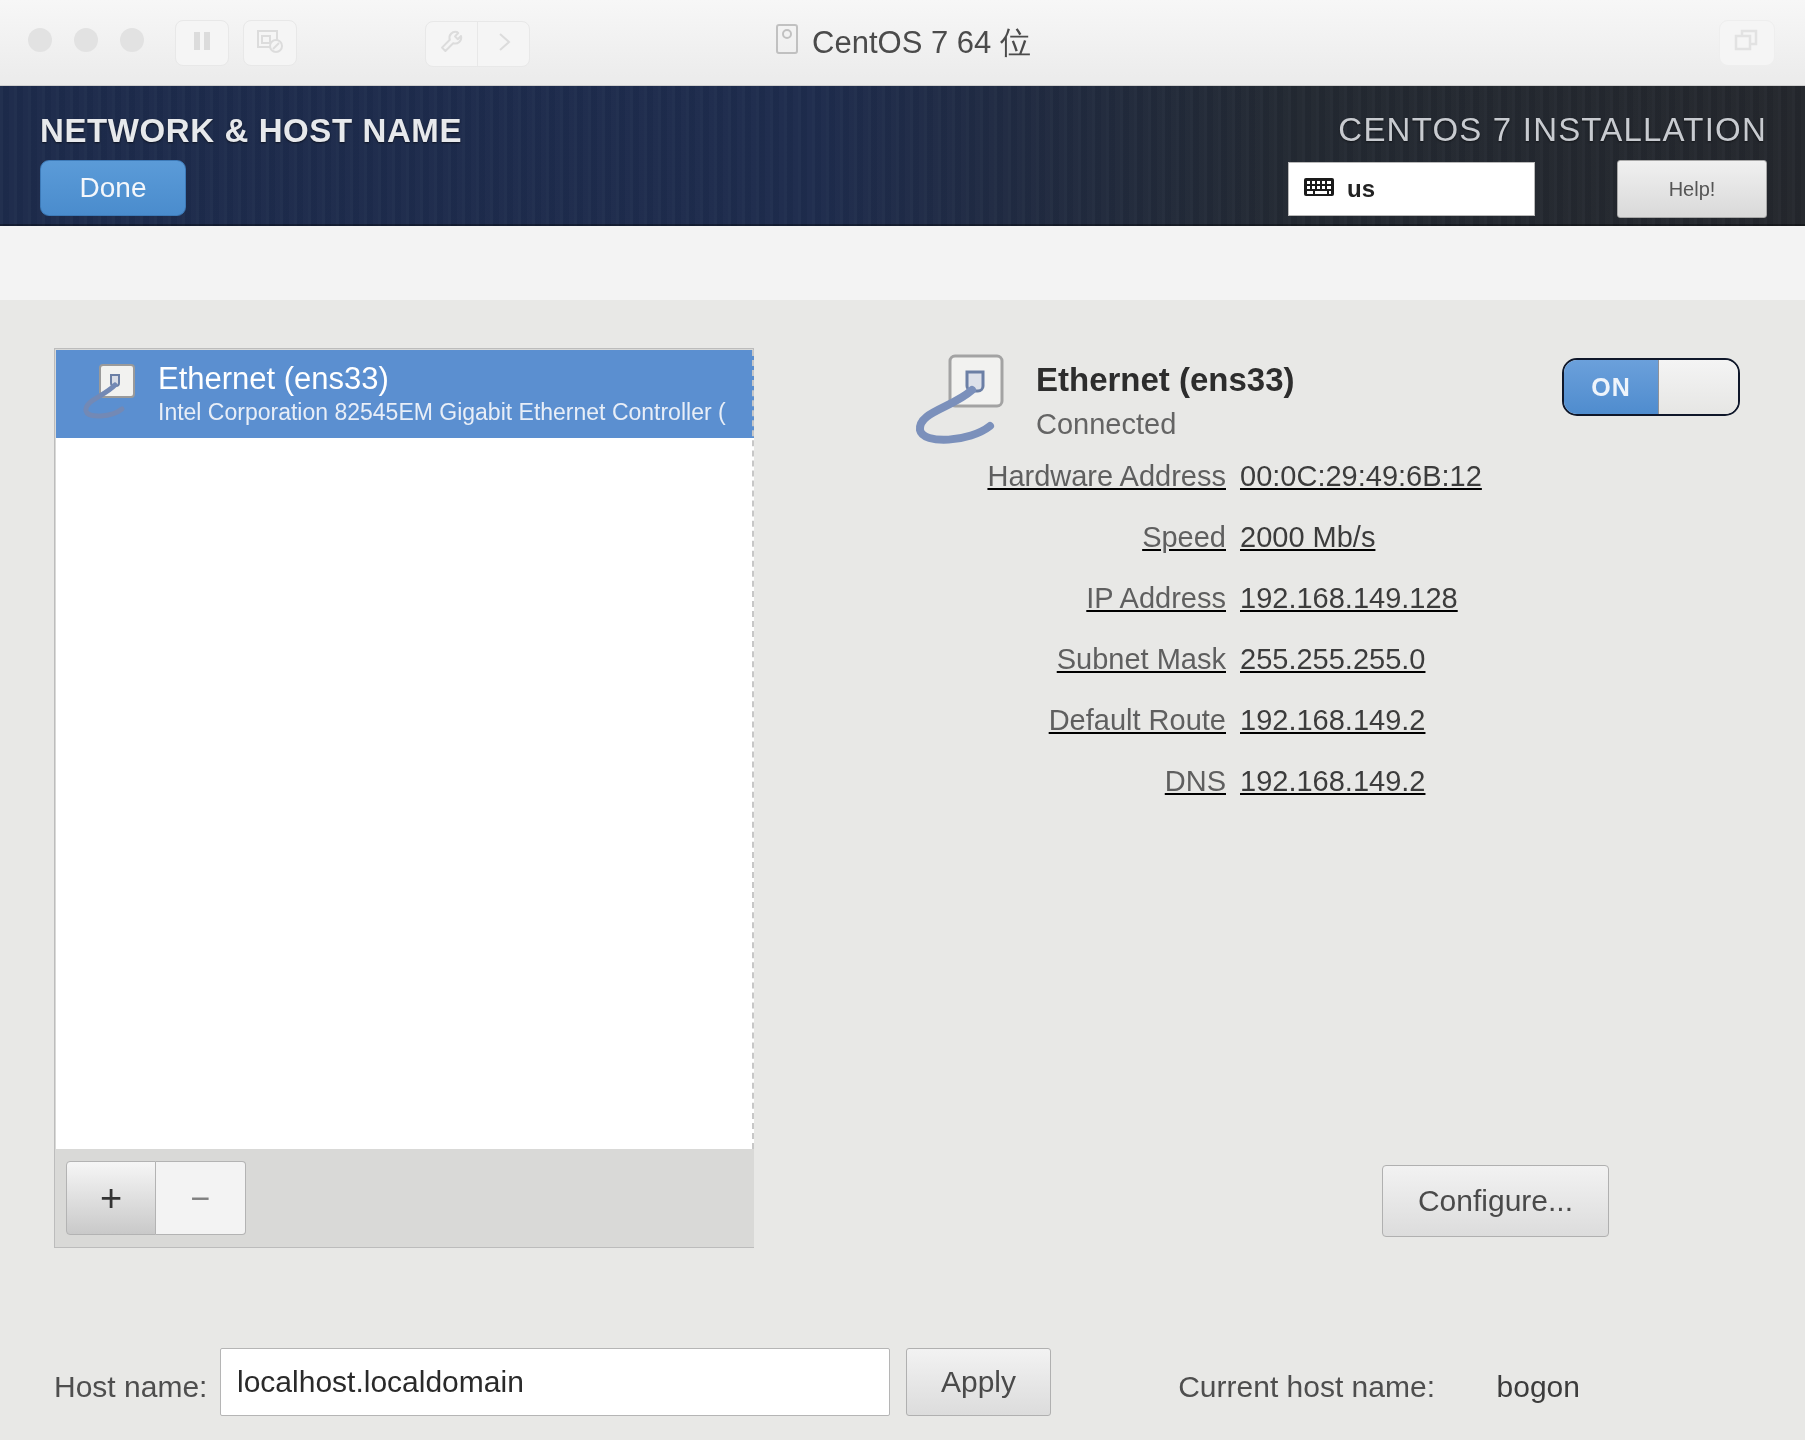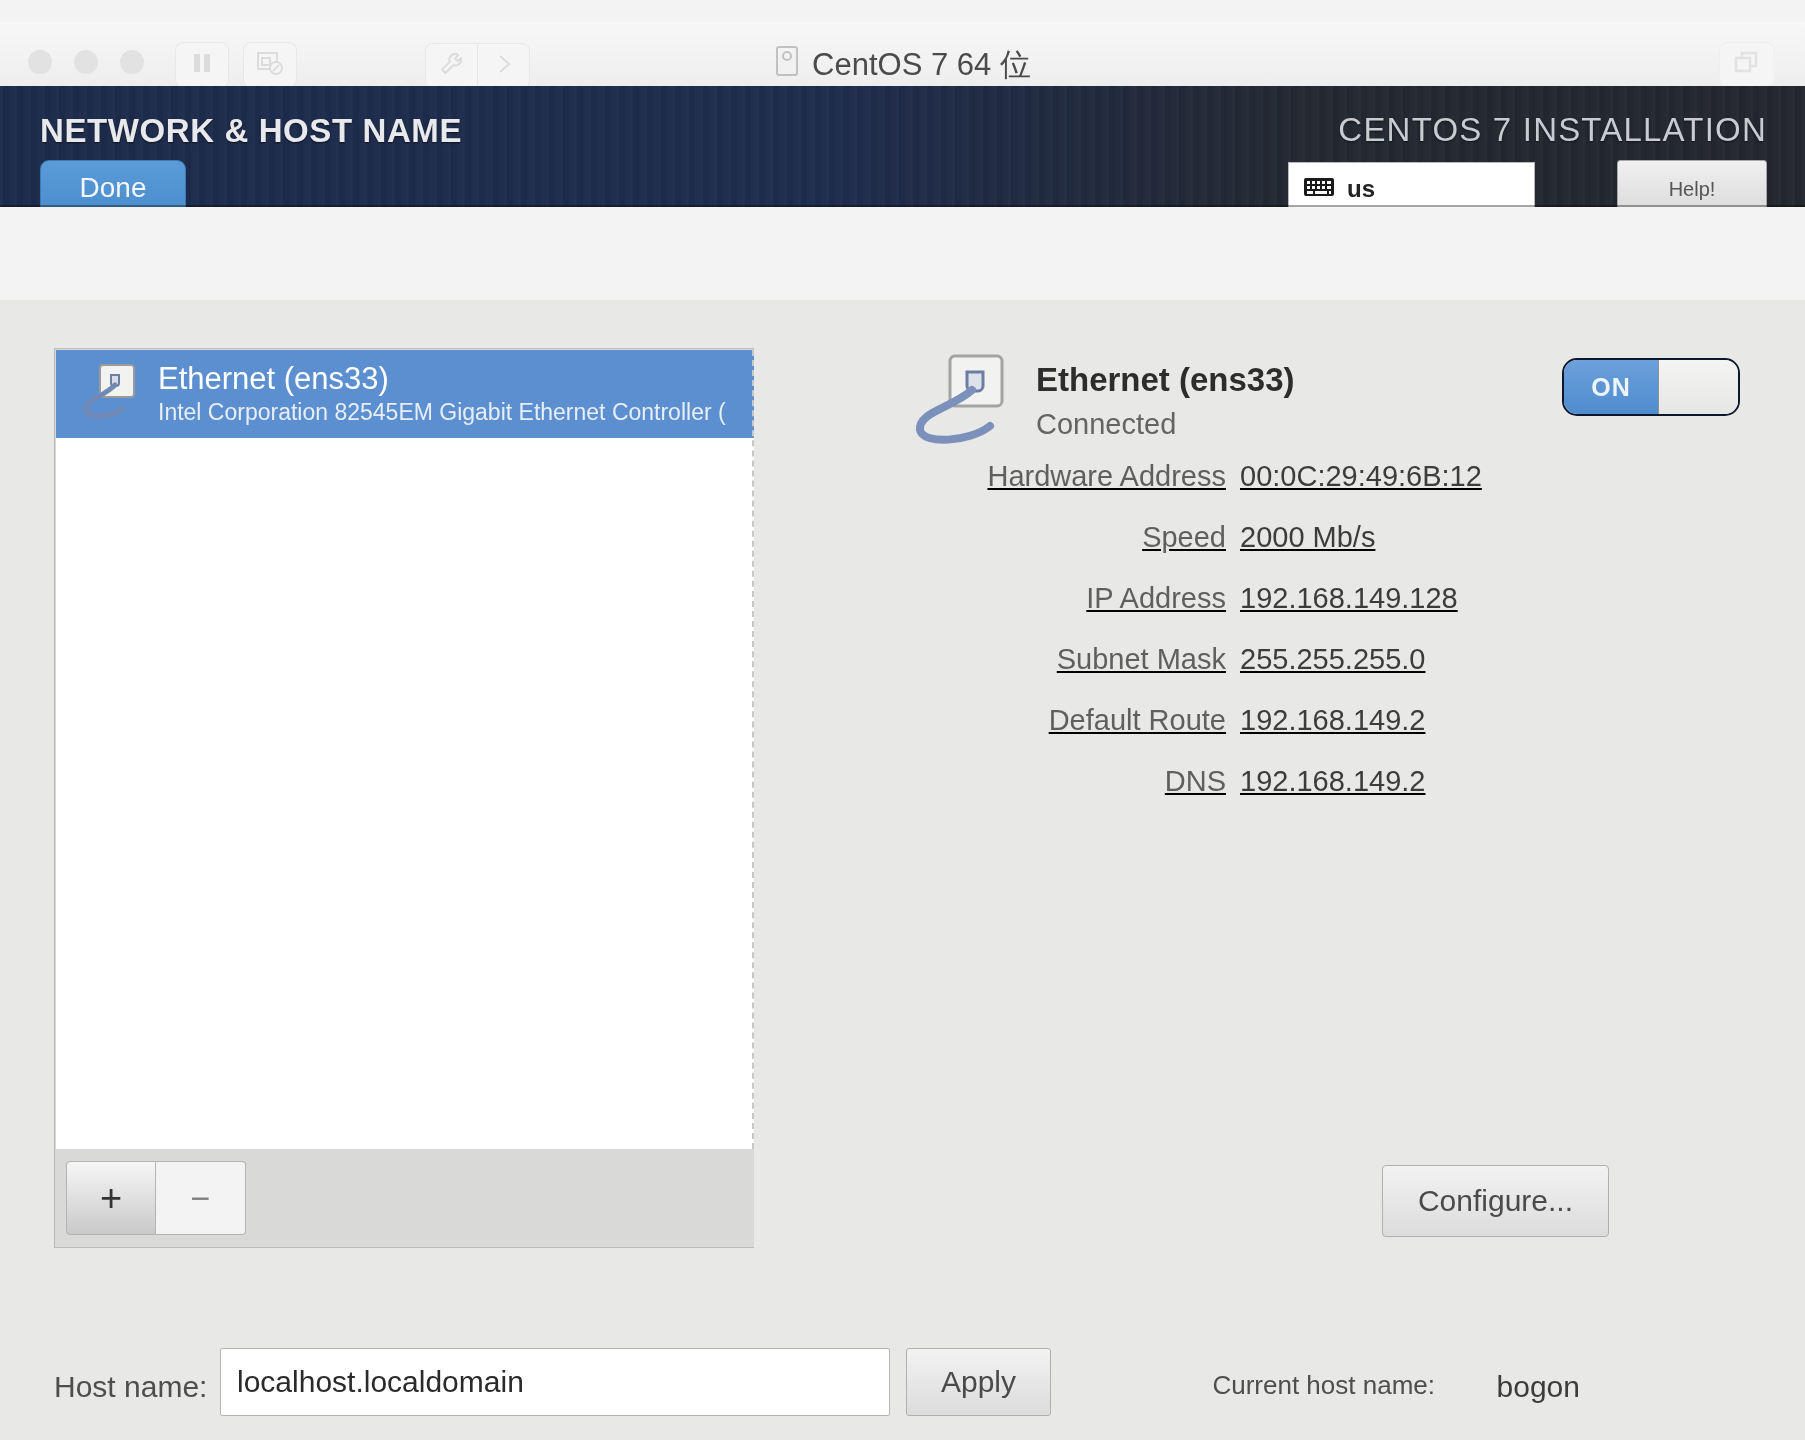--- a/index.html
+++ b/index.html
@@ -24,21 +24,20 @@
     background: #f3f3f3;
   }
   #titlebar {
     position: absolute;
     left: 0; top: 0;
     width: 1805px;
     height: 86px;
     background: linear-gradient(to bottom, #f7f7f7 0%, #ebebeb 100%);
     border-bottom: 1px solid #cfcfcf;
     box-sizing: border-box;
-    margin-top: 22px;
   }
   .traffic-lights {
     position: absolute;
     left: 28px; top: 28px;
     display: flex;
     gap: 22px;
   }
   .tl-dot {
     width: 24px; height: 24px;
     border-radius: 50%;
@@ -101,21 +100,21 @@
     align-items: center;
     justify-content: center;
     box-sizing: border-box;
   }
 
   
   #app-header {
     position: absolute;
     left: 0; top: 86px;
     width: 1805px;
-    height: 121px;
+    height: 140px;
     background:
       repeating-linear-gradient(to right,
         rgba(255,255,255,0.022) 0px, rgba(255,255,255,0.022) 3px,
         rgba(0,0,0,0.018) 3px, rgba(0,0,0,0.018) 9px,
         rgba(255,255,255,0.012) 9px, rgba(255,255,255,0.012) 14px),
       linear-gradient(to right, #1d2b4b 0%, #1e2c4d 45%, #232932 72%, #24272d 100%);
     overflow: hidden;
   }
   #app-header::after {
     content: "";
@@ -400,21 +399,21 @@
     font-size: 30px;
     color: #4a4a4a;
     display: flex;
     align-items: center;
     justify-content: center;
     box-sizing: border-box;
   }
   .cur-host-label {
     position: absolute;
     right: 370px; top: 32px;
-    font-size: 26px;
+    font-size: 30px;
     color: #4e4e4e;
   }
   .cur-host-val {
     position: absolute;
     right: 225px; top: 32px;
     font-size: 30px;
     color: #3c3c3c;
   }
 
   .watermark {

